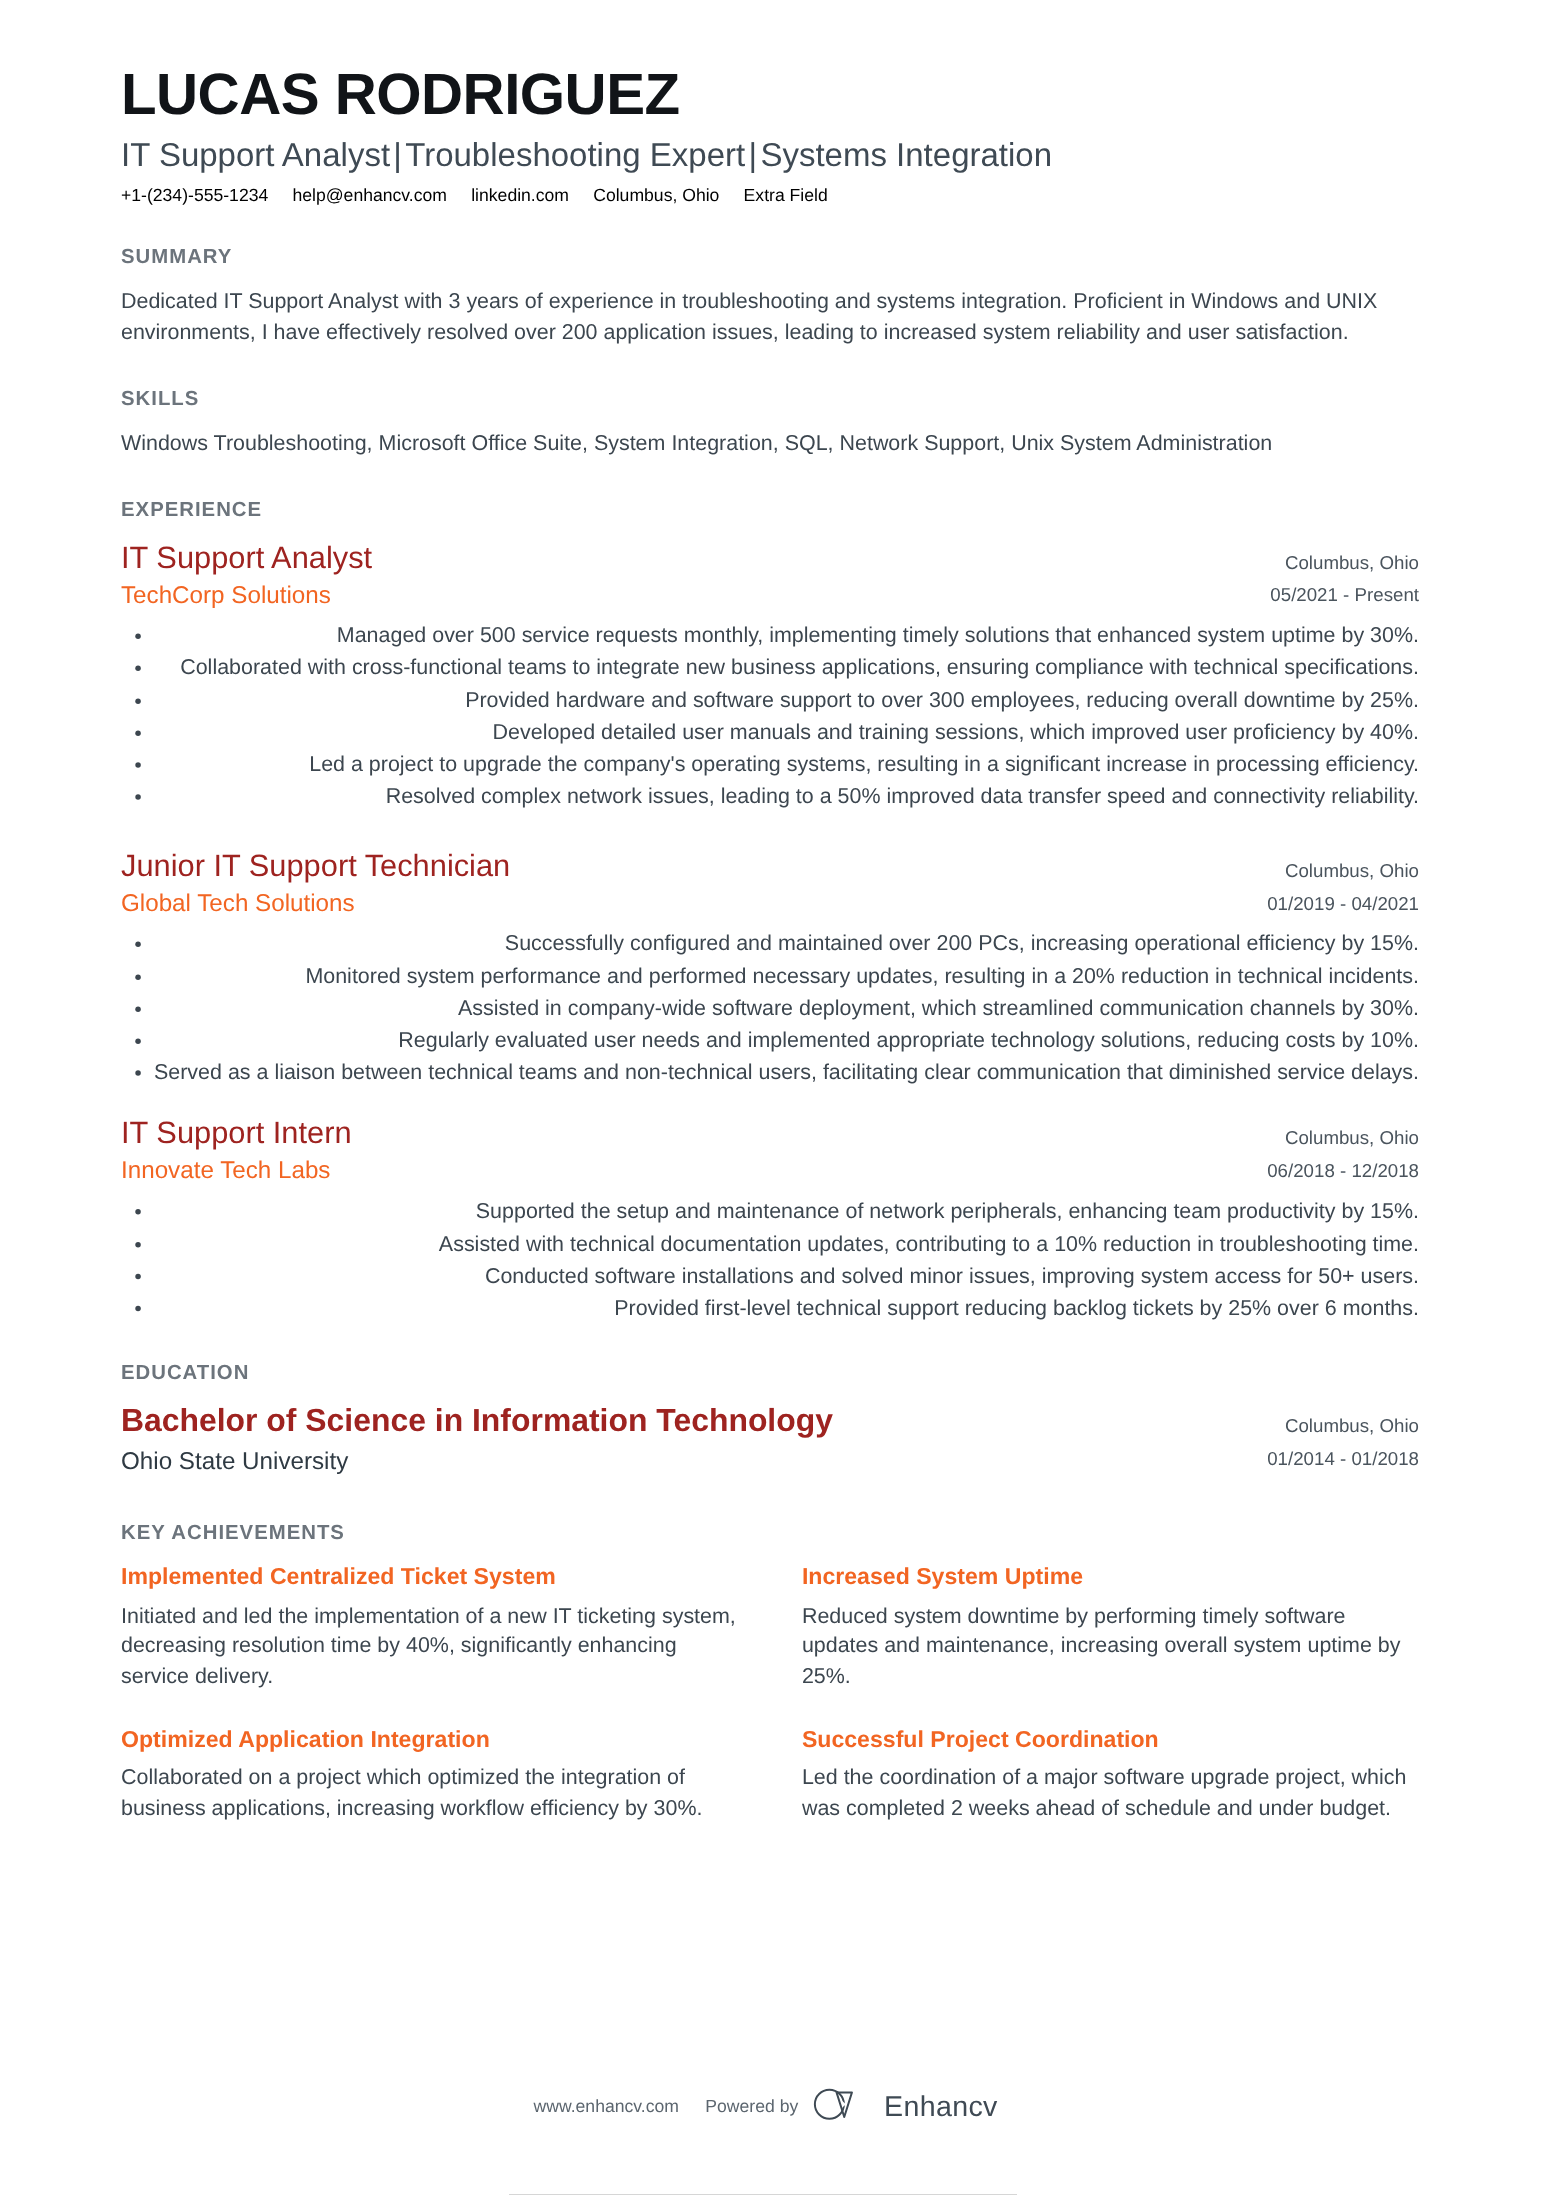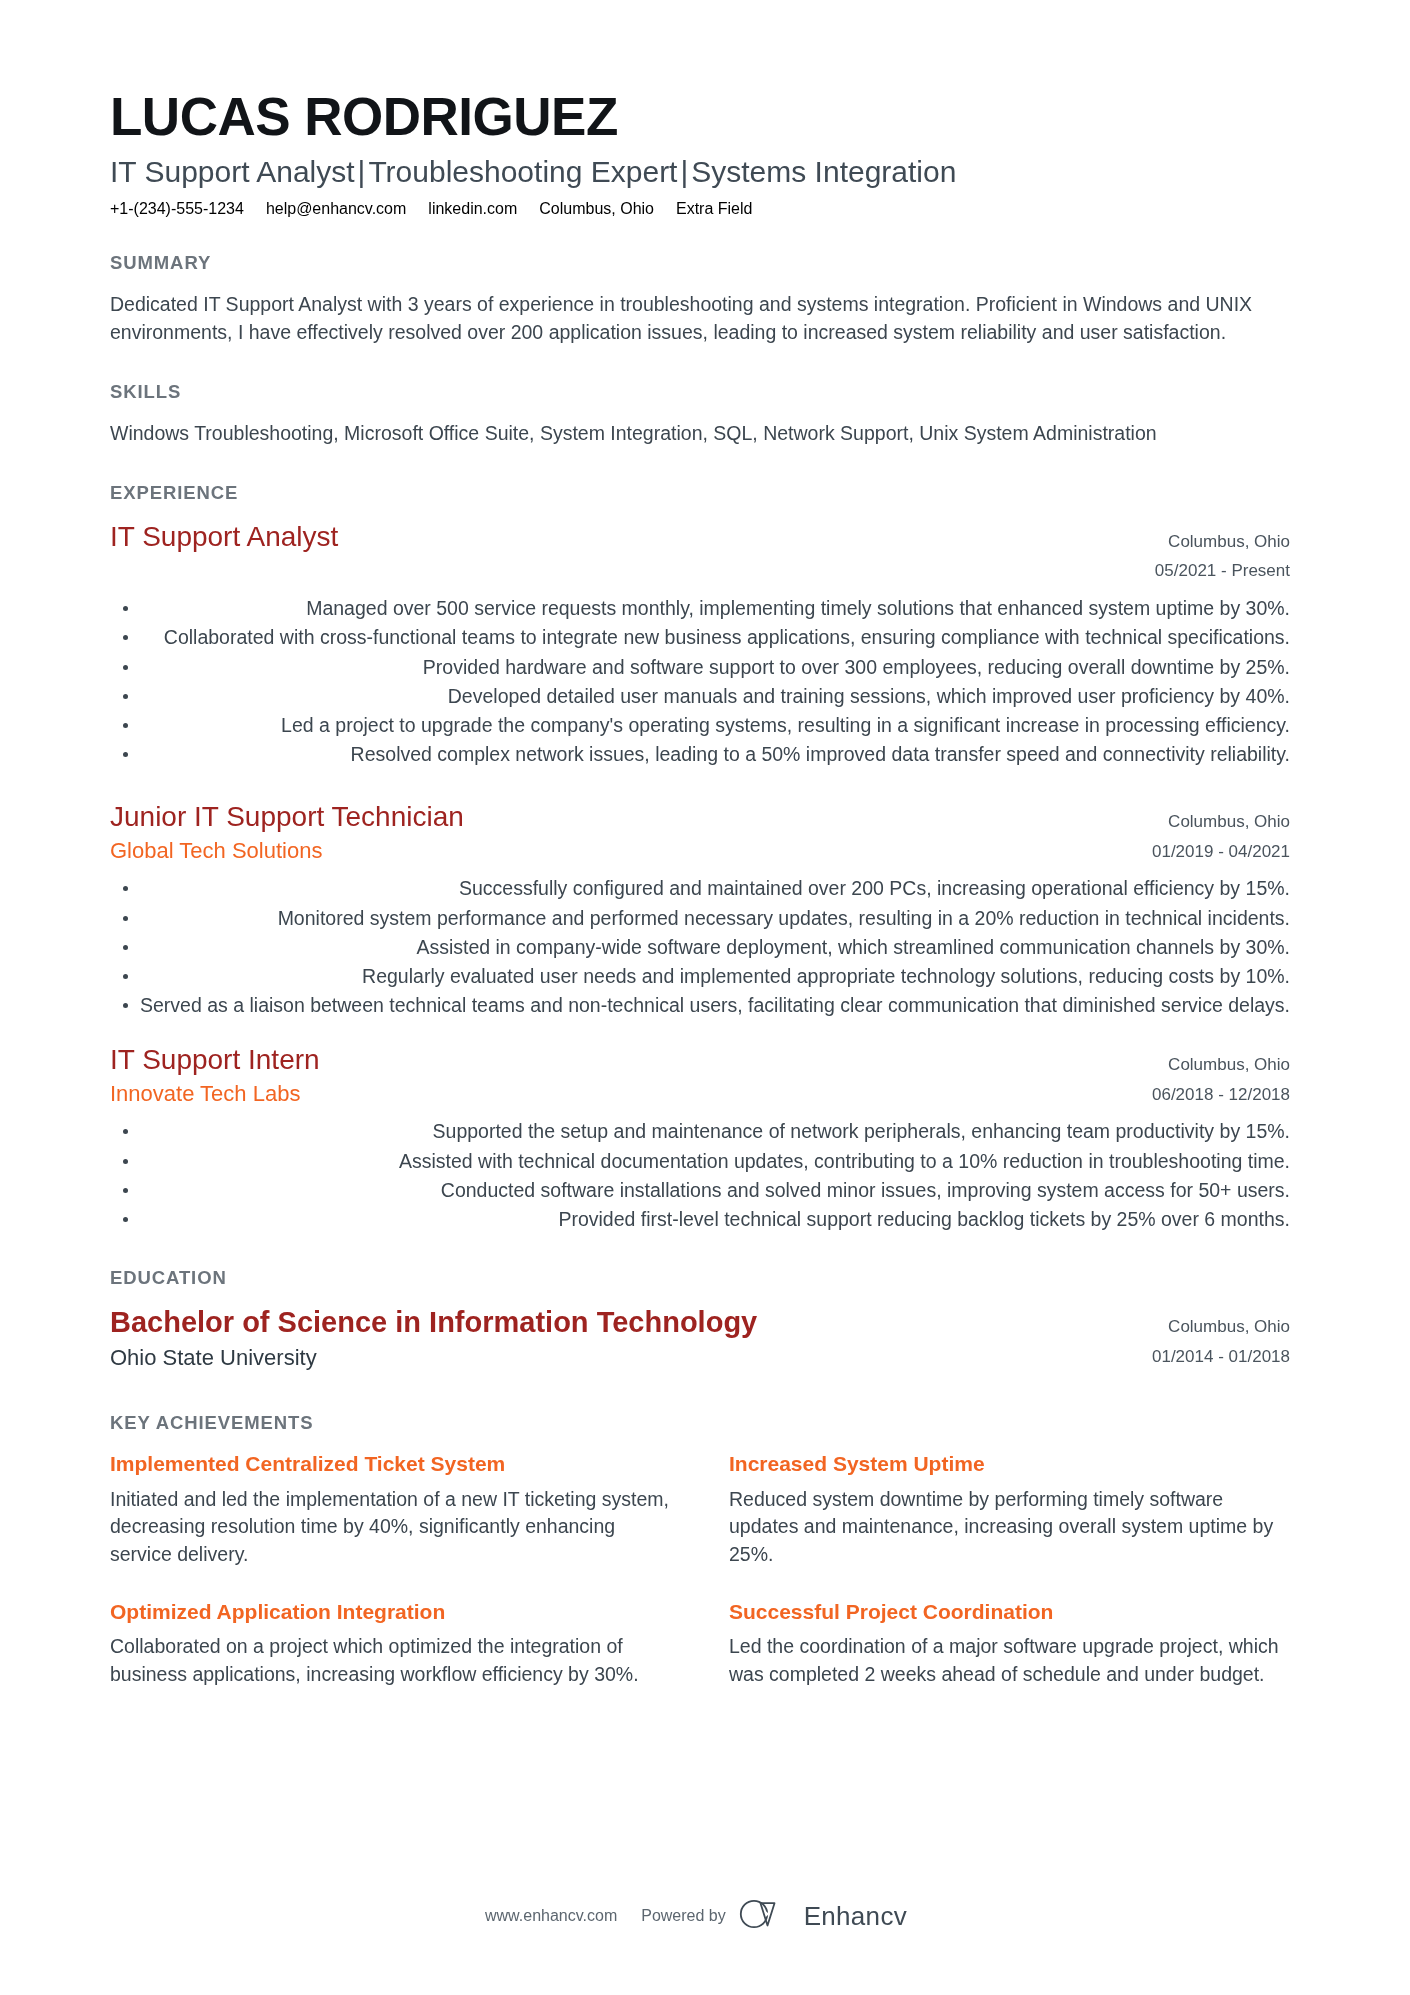--- a/index.html
+++ b/index.html
@@ -30,21 +30,21 @@
   }
 
   
   .name {
     font-size: 53px;
     font-weight: 700;
     letter-spacing: -0.5px;
     color: #111418;
     line-height: 1.02;
     margin: 0;
-    padding-top: 90px;
+    padding-top: 60px;
     white-space: nowrap;
   }
   .headline {
     font-size: 30px;
     font-weight: 400;
     color: #3f4a54;
     line-height: 1.18;
     margin-top: 10px;
     white-space: nowrap;
   }
@@ -241,20 +241,21 @@
       <div class="body-text">Windows Troubleshooting, Microsoft Office Suite, System Integration, SQL, Network Support, Unix System Administration</div>
     </div>
 
     <div class="section">
       <div class="section-title">EXPERIENCE</div>
 
       <div class="entry">
         <div class="entry-head">
           <div class="entry-left">
             <div class="job-title">IT Support Analyst</div>
+            <div class="company">TechCorp Solutions</div>
           </div>
           <div class="entry-right">
             <div class="meta-loc">Columbus, Ohio</div>
             <div class="meta-date">05/2021 - Present</div>
           </div>
         </div>
         <ul class="bullets">
           <li>Managed over 500 service requests monthly, implementing timely solutions that enhanced system uptime by 30%.</li>
           <li>Collaborated with cross-functional teams to integrate new business applications, ensuring compliance with technical specifications.</li>
           <li>Provided hardware and software support to over 300 employees, reducing overall downtime by 25%.</li>

